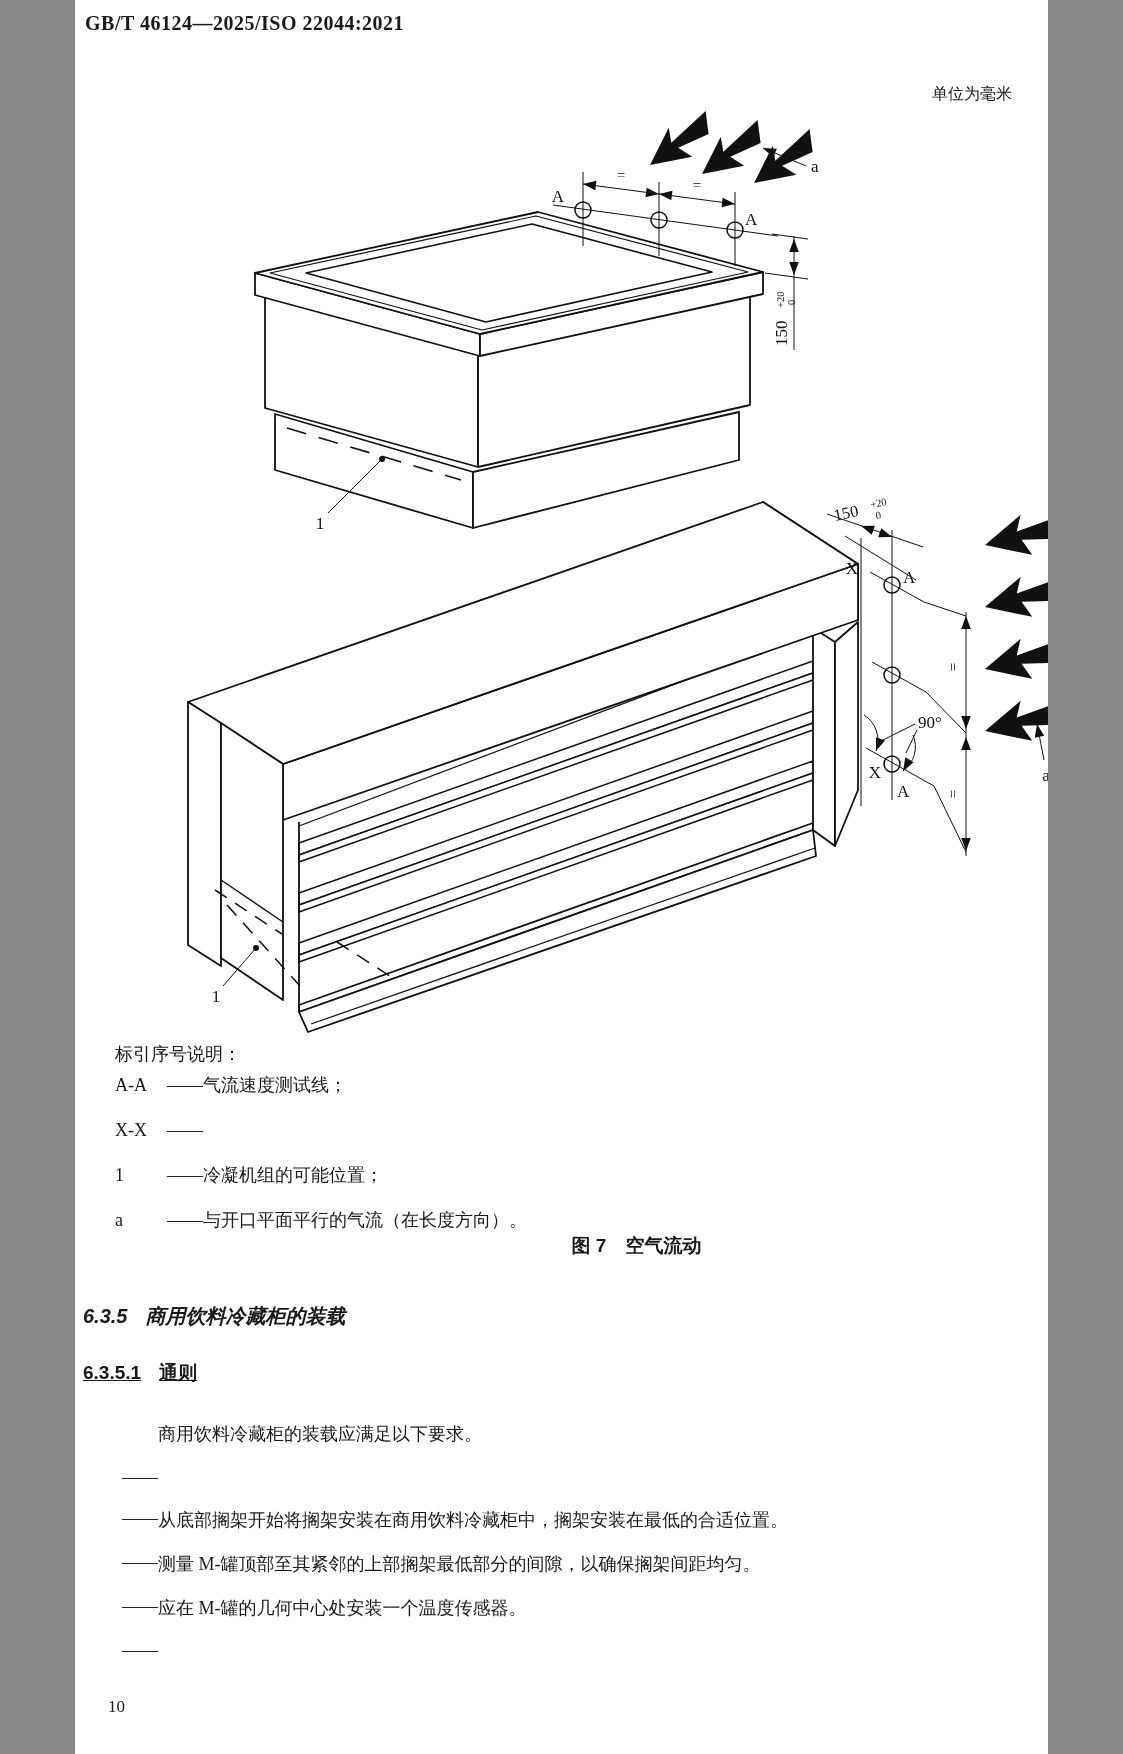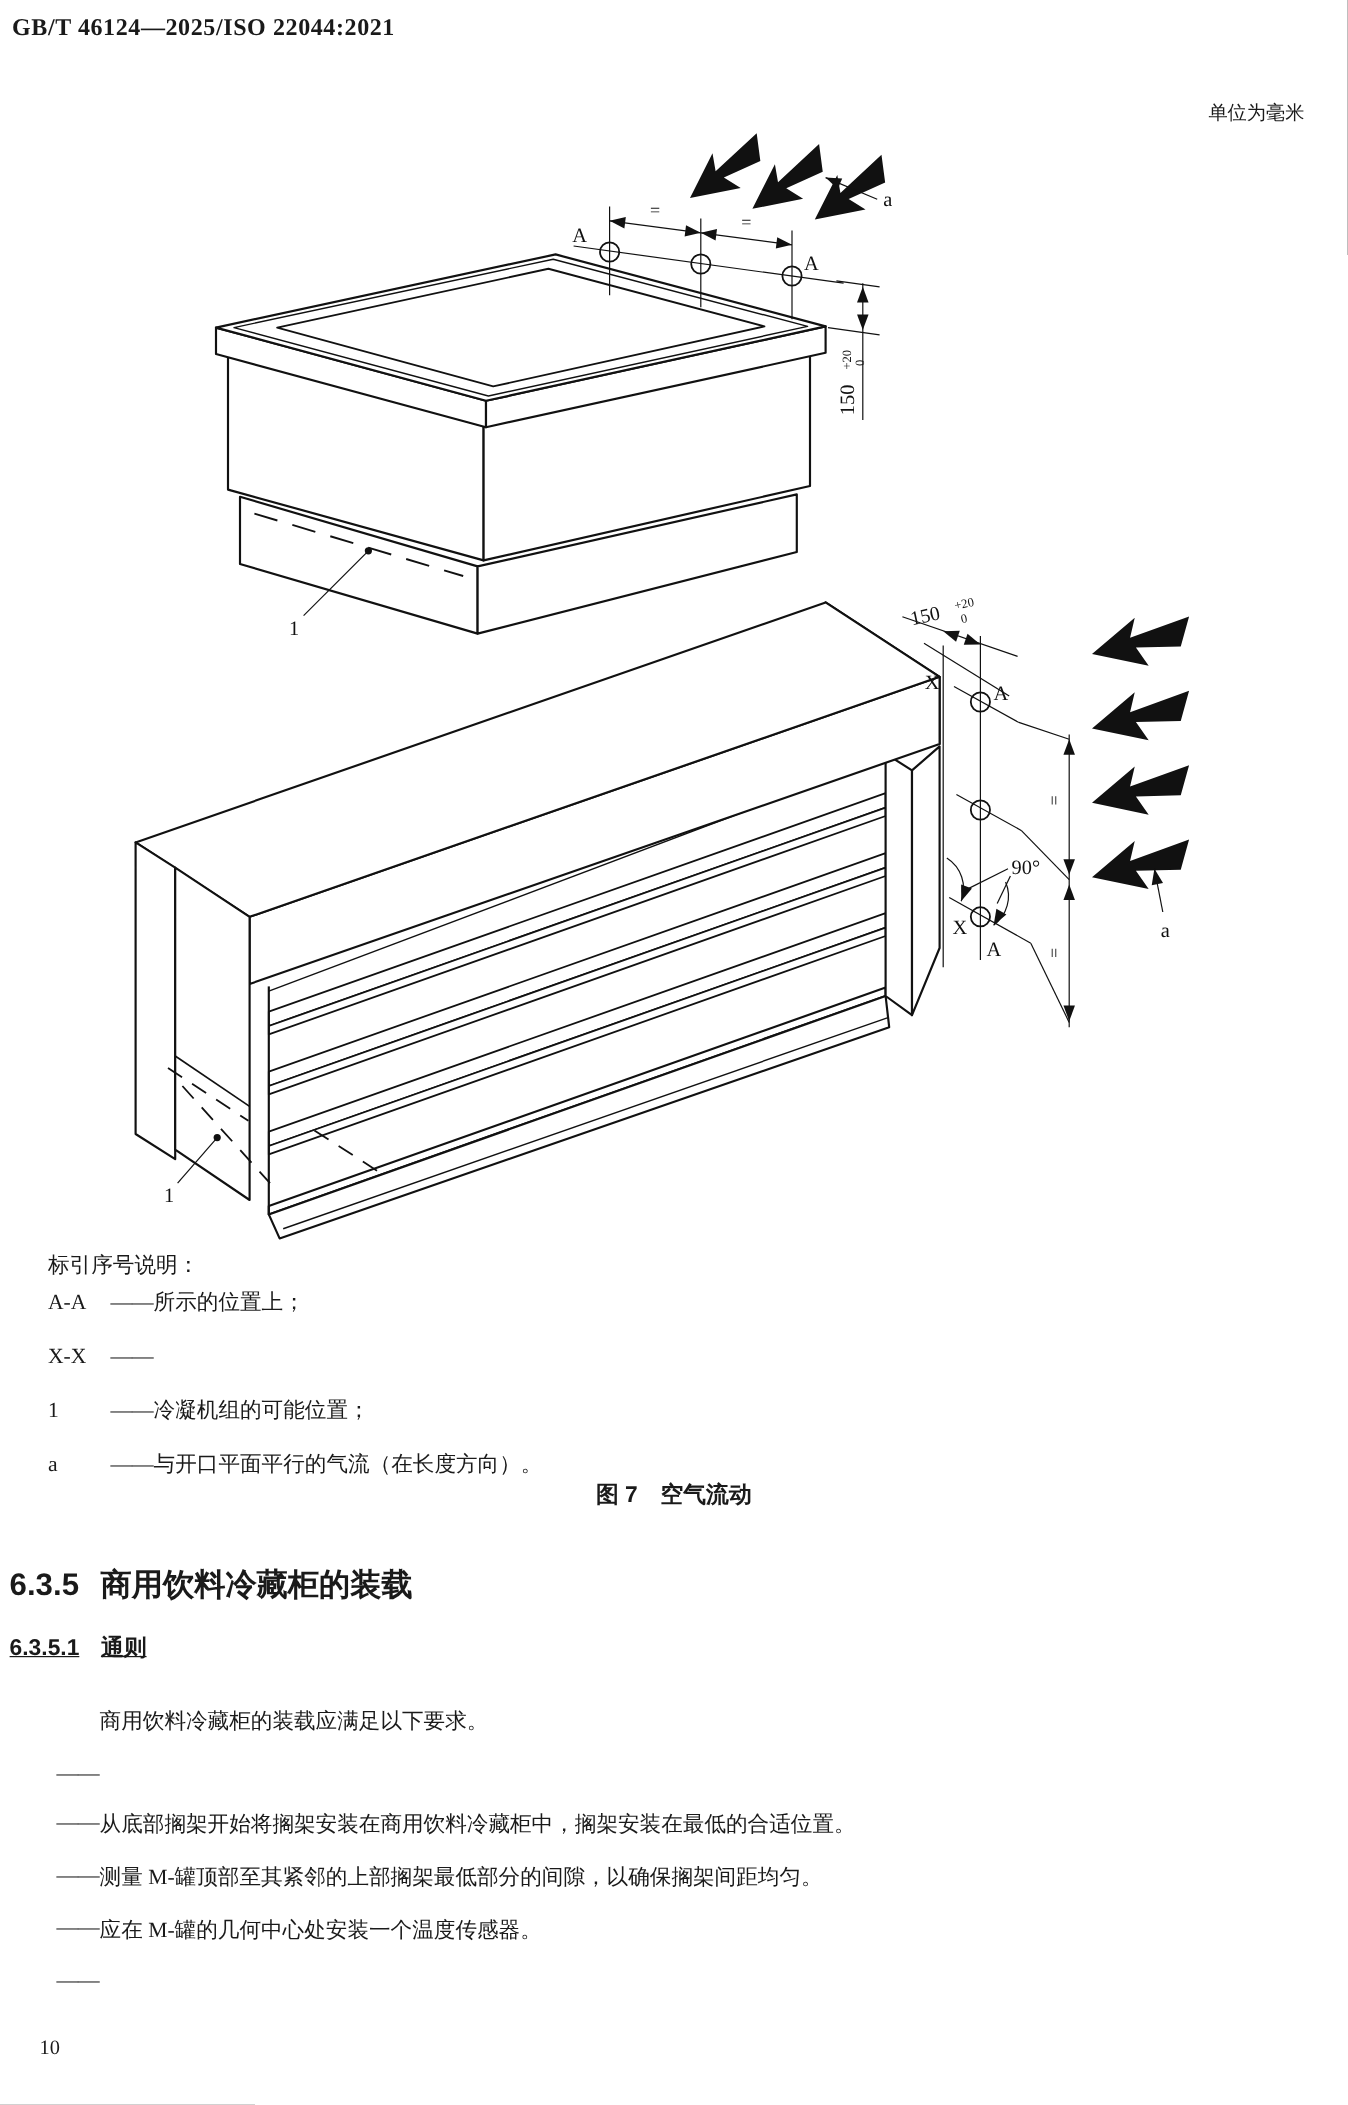--- a/index.html
+++ b/index.html
@@ -1,18 +1,18 @@
 <!DOCTYPE html>
 <html><head>
 <meta charset="utf-8">
 <style>
   html,body{margin:0;padding:0;background:#888;}
   .page{
     position:relative;
-    width:1123px;height:1754px;
+    width:973px;height:1754px;
     margin:0 auto;
     background:#ffffff;
     font-family:"Liberation Serif","DejaVu Serif",serif;
     color:#1a1a1a;
     overflow:hidden;
   }
   .hdr{
     position:absolute;left:10px;top:12px;
     font-size:20px;font-weight:bold;letter-spacing:.5px;
   }
@@ -31,21 +31,21 @@
   .legend-dash{flex:0 0 auto;}
   .fig-caption{
     position:absolute;left:0;top:1233px;width:1123px;
     text-align:center;
     font-family:"Liberation Sans","DejaVu Sans",sans-serif;
     font-weight:bold;font-size:19px;
   }
   .h1{
     position:absolute;left:8px;top:1303px;
     font-family:"Liberation Sans","DejaVu Sans",sans-serif;
-    font-weight:bold;font-size:26px;
+    font-weight:bold;font-size:20px;font-style:italic;
   }
   .h2{
     position:absolute;left:8px;top:1360px;
     font-family:"Liberation Sans","DejaVu Sans",sans-serif;
     font-weight:bold;font-size:19px;text-decoration:underline;
   }
   .h1 .num,.h2 .num{margin-right:18px;}
   .body-text{
     position:absolute;left:47px;top:1422px;width:1040px;
     font-size:18px;
@@ -244,21 +244,21 @@
     <line x1="962" y1="724" x2="969" y2="760" stroke="#111" stroke-width="1"></line>
     <use href="#ah" transform="translate(962,724) rotate(-101)" fill="#111"></use>
     <text x="971" y="781" font-size="17" text-anchor="middle">a</text>
   </svg>
 
   <div class="legend">
     <div class="legend-title">标引序号说明：</div>
     <div class="legend-row">
       <span class="legend-label">A-A</span>
       <span class="legend-dash">——</span>
-      <span>所示的位置上；</span>
+      <span>气流速度测试线；</span>
     </div>
     <div class="legend-row">
       <span class="legend-label">X-X</span>
       <span class="legend-dash">——</span>
     </div>
     <div class="legend-row">
       <span class="legend-label">1</span>
       <span class="legend-dash">——</span>
       <span>冷凝机组的可能位置；</span>
     </div>

